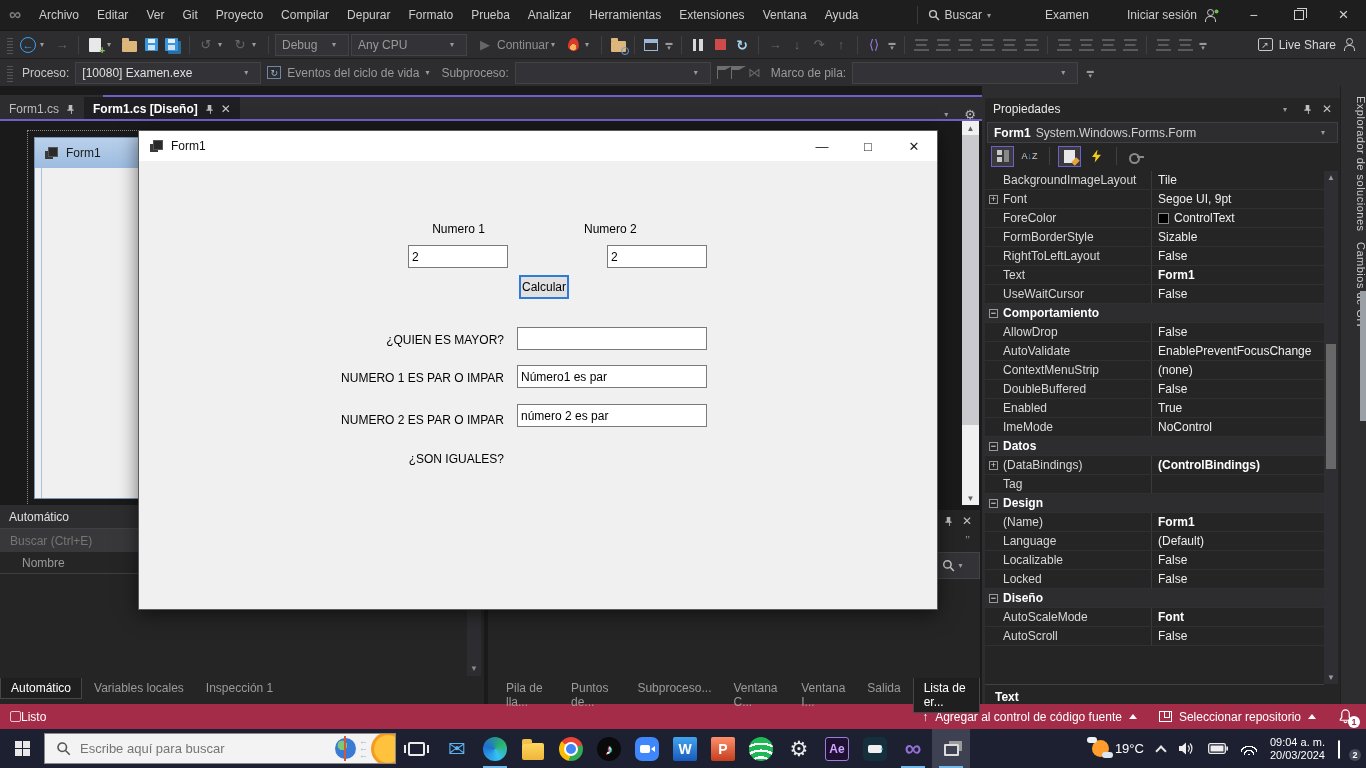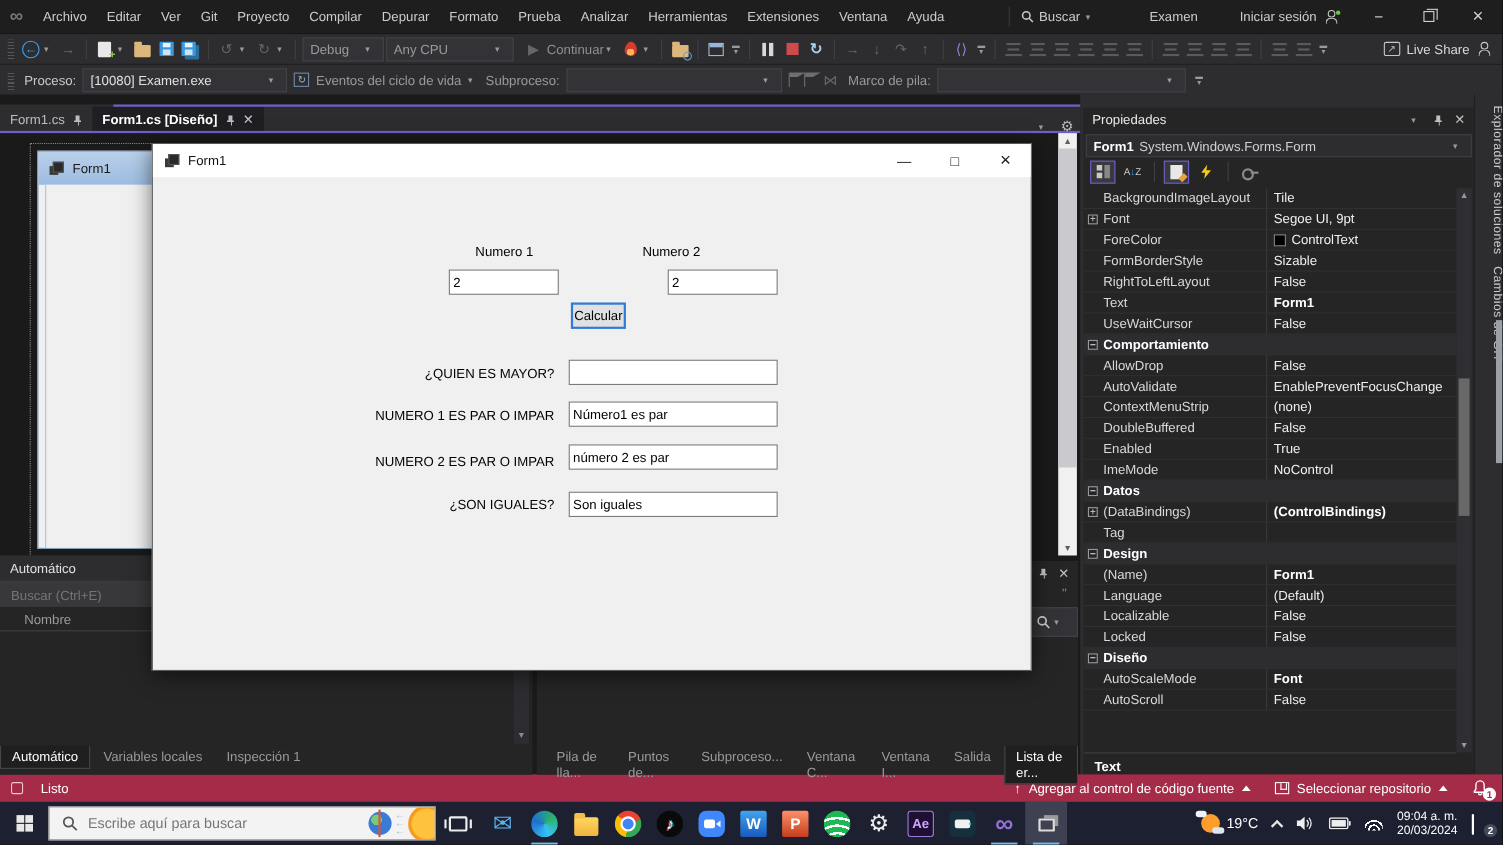--- a/index.html
+++ b/index.html
@@ -172,21 +172,21 @@
   #prop-desc { position:absolute; left:0; bottom:0; width:339px; height:20px; border-top:1px solid #3f3f46; background:#252526;
     font-weight:bold; color:#fff; padding:5px 0 0 10px; overflow:hidden; }
 
   
   #sidestrip { position:absolute; left:1340px; top:0; width:26px; height:618px; background:#2d2d30; border-left:1px solid #1f1f20; }
   .vtab { writing-mode:vertical-rl; color:#cccccc; font-size:11px; padding:10px 0 0 0; display:block; margin:0 auto; width:26px; text-align:left; height:auto; letter-spacing:.5px; padding-left:7px; }
   #edge-thumb { position:absolute; right:0; top:205px; width:6px; height:130px; background:#9aa0a6; }
 
   
   #statusbar { position:absolute; left:0; top:704px; width:1366px; height:25px; background:#A52C48; color:#fff; font-size:12px;
-    display:flex; align-items:center; padding:0 10px; gap:16px; }
+    display:flex; align-items:center; padding:0 10px; gap:0; }
   .sb-ico { width:11px; height:11px; border:1px solid #eec4cf; border-radius:2px; }
   .sb-right { margin-left:auto; display:flex; align-items:center; gap:22px; }
   .sb-item { display:flex; align-items:center; gap:7px; }
   .tri-up { width:0; height:0; border-left:4px solid transparent; border-right:4px solid transparent; border-bottom:5px solid #fff; }
   .ic-repo { width:13px; height:11px; border:1px solid #fff; position:relative; }
   .ic-repo::before { content:""; position:absolute; left:4px; top:0; width:4px; height:5px; background:#A52C48; border:1px solid #fff; border-top:none; }
   .bell-wrap { position:relative; width:18px; height:16px; }
   .badge { position:absolute; right:-4px; bottom:-3px; width:12px; height:12px; background:#fff; border-radius:50%; color:#A52C48;
     font-size:9px; font-weight:bold; display:flex; align-items:center; justify-content:center; }
 
@@ -814,21 +814,20 @@
       <div class="frm-row-label" style="top:172px;">¿QUIEN ES MAYOR?</div>
       <input class="frm-row-input" style="top: 166px;" value="">
 
       <div class="frm-row-label" style="top:210px;">NUMERO 1 ES PAR O IMPAR</div>
       <input class="frm-row-input" style="top: 204px;" value="Número1 es par">
 
       <div class="frm-row-label" style="top:252px;">NUMERO 2 ES PAR O IMPAR</div>
       <input class="frm-row-input" style="top: 243px;" value="número 2 es par">
 
       <div class="frm-row-label" style="top:291px;">¿SON IGUALES?</div>
-      <input class="frm-row-input" style="top: 286px;" value="Son iguales">
     </div>
   </div>
 
   <div id="statusbar">
     <span class="sb-ico"></span>
     <span>Listo</span>
     <span class="sb-right">
       <span class="sb-item">
         <span>↑</span>
         <span>Agregar al control de código fuente</span>

